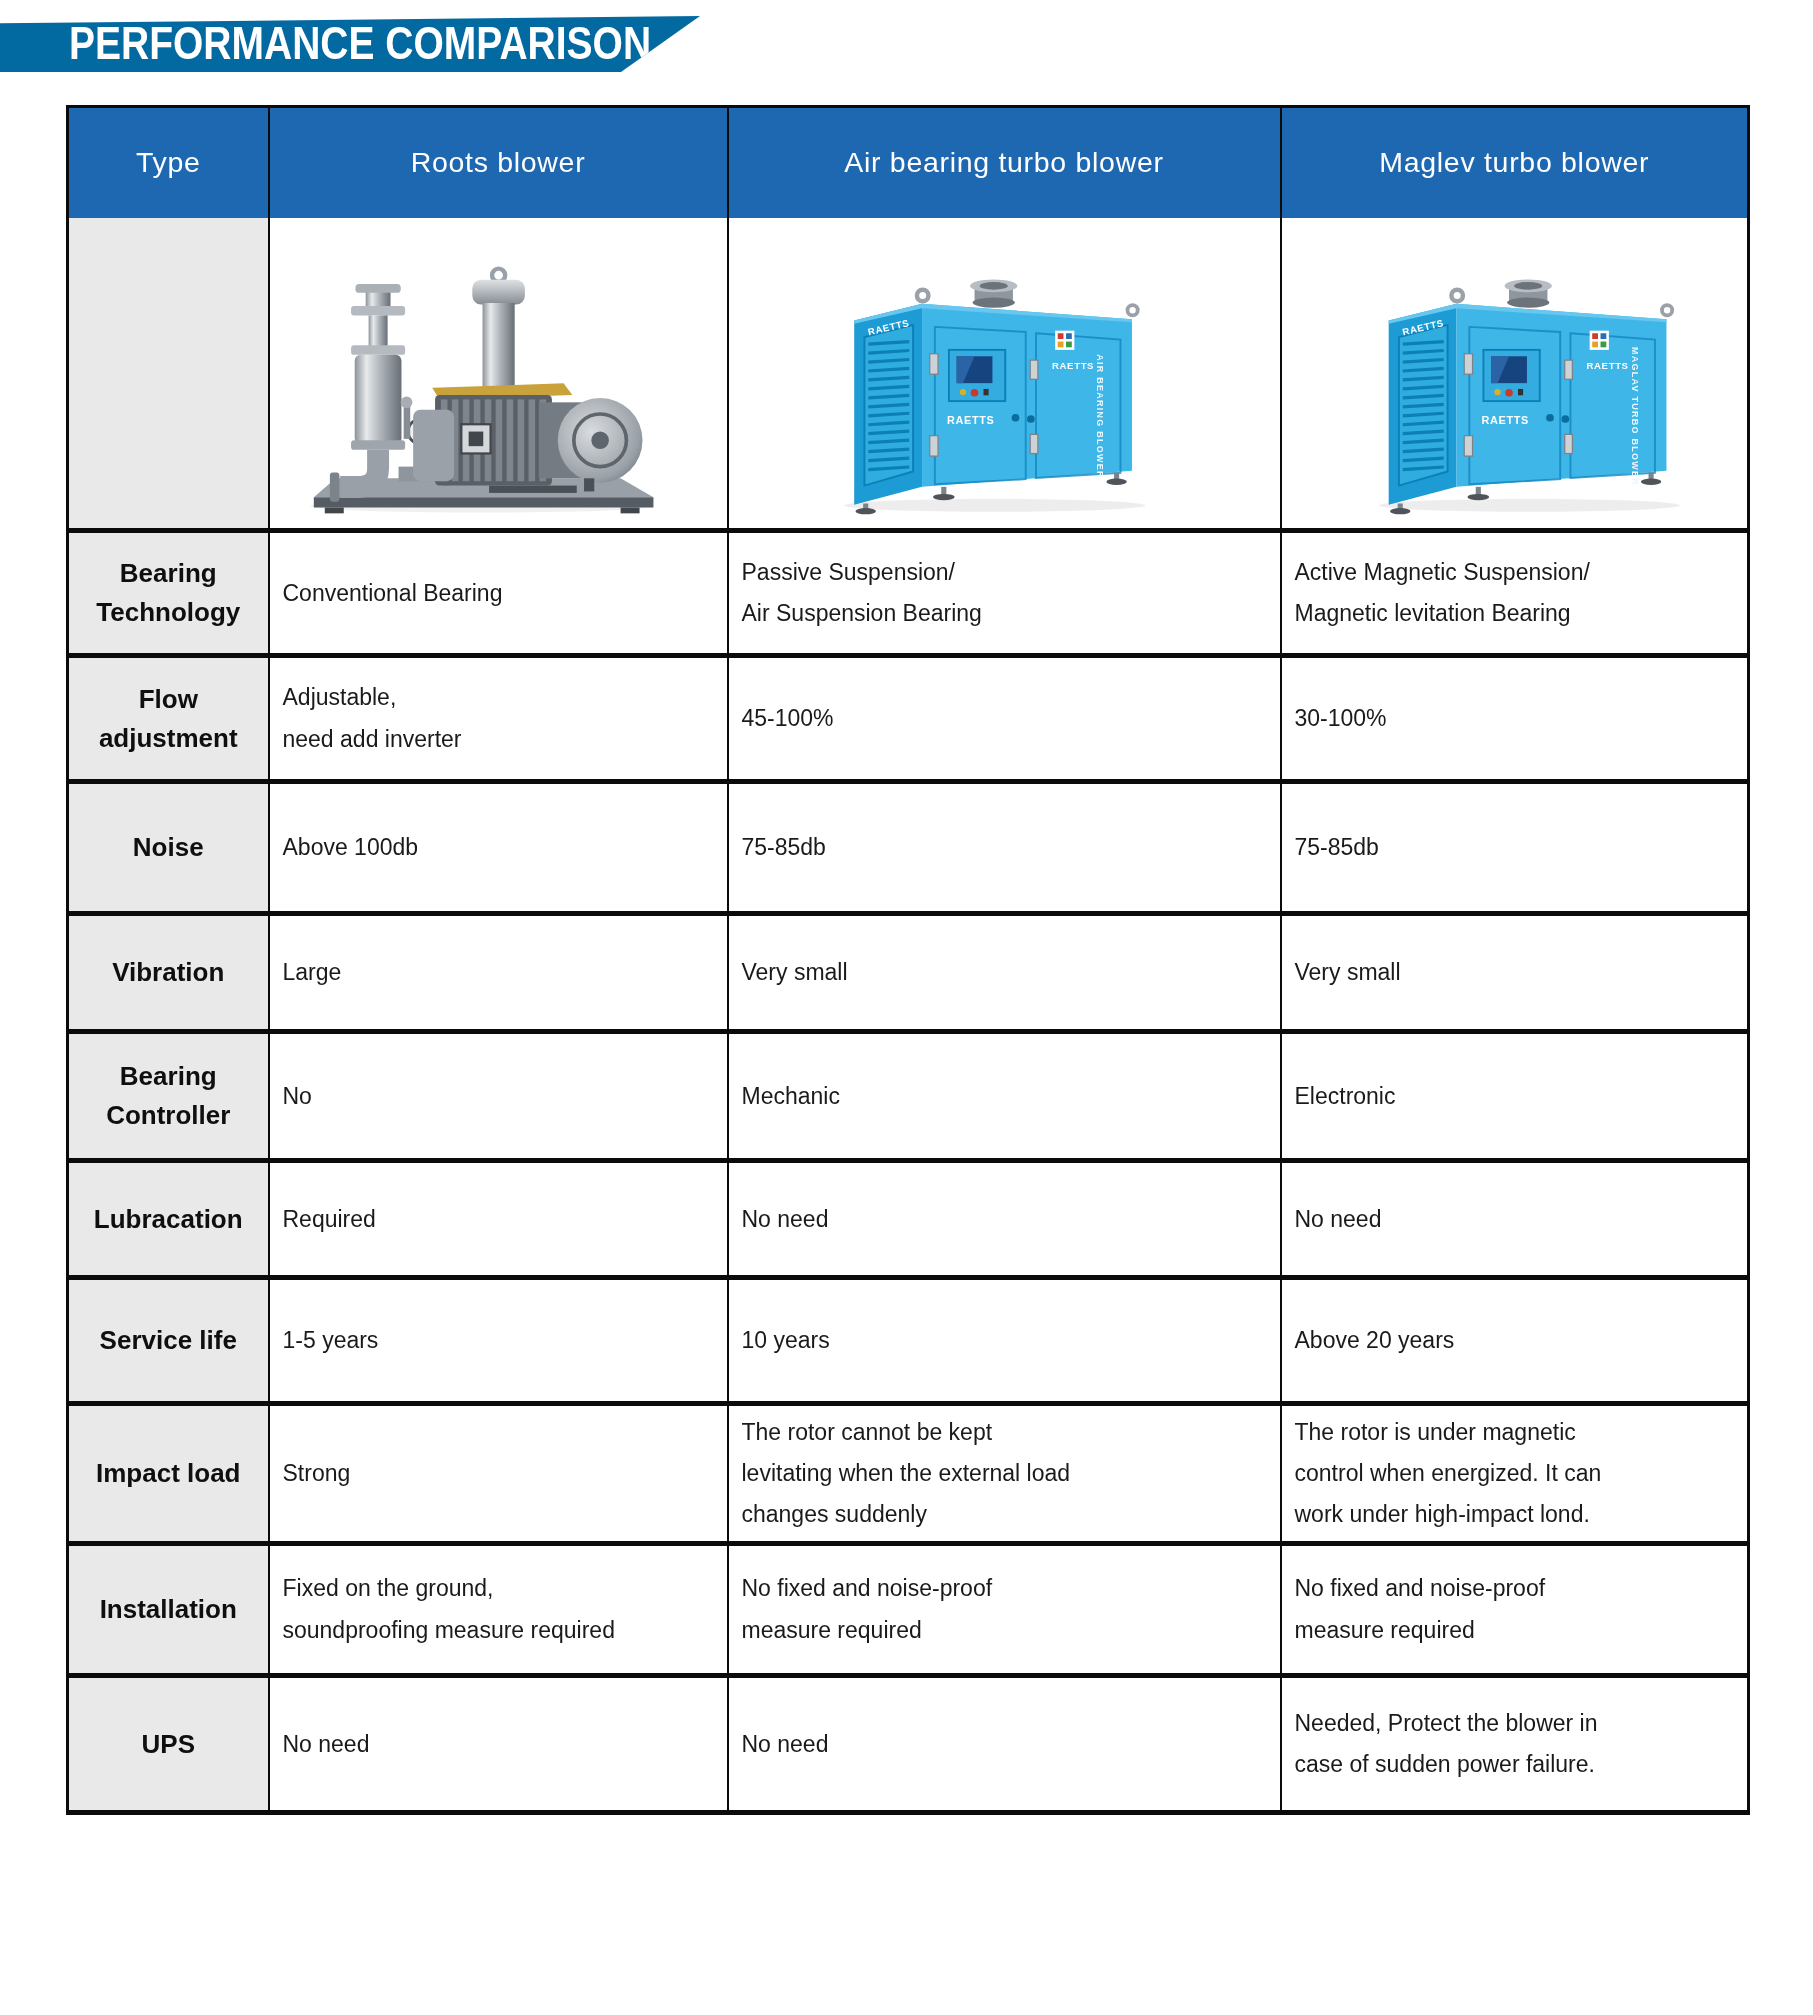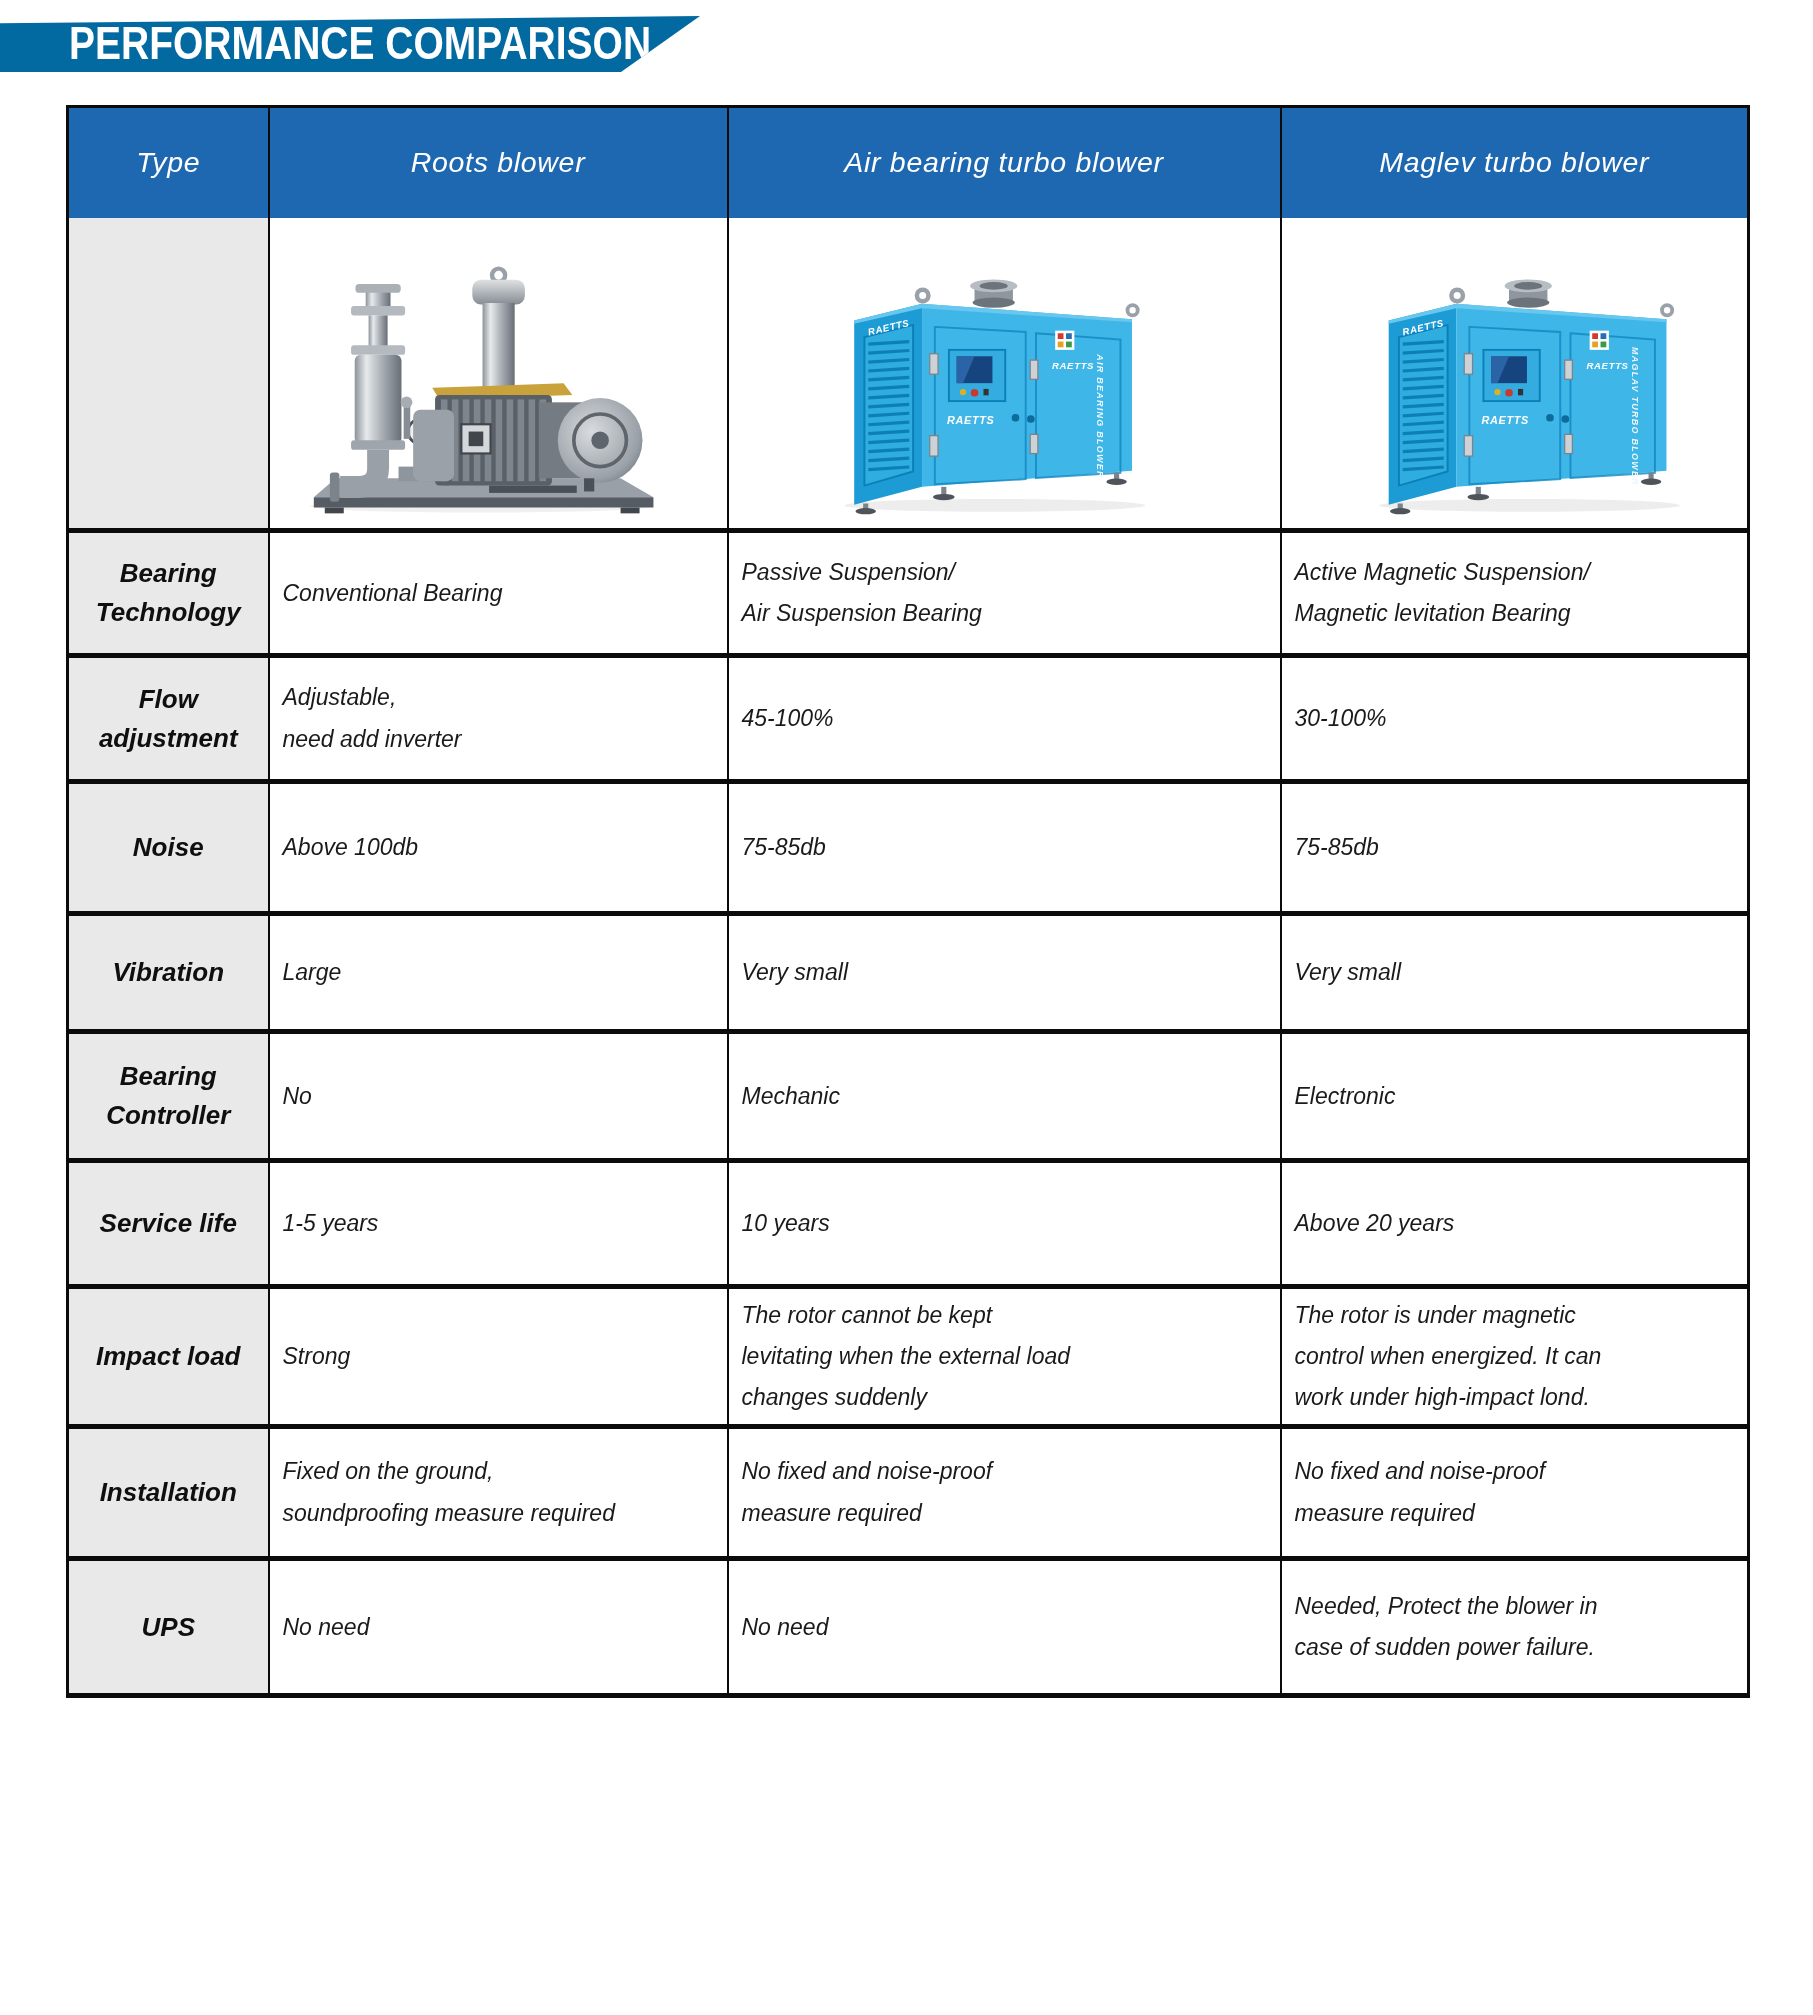--- a/index.html
+++ b/index.html
@@ -21,21 +21,21 @@
   
   table.cmp{
     position:absolute;left:66px;top:105px;width:1682px;
     border-collapse:collapse;table-layout:fixed;
     border:3.7px solid #0b0b0b;
   }
   .cmp th,.cmp td{
     border:2.9px solid #0b0b0b;border-top-width:5.8px;border-bottom-width:5.8px;
     vertical-align:middle;
     font-size:23px;line-height:1.8;color:#1a1a1a;
-    white-space:pre-line;padding:0 13px;font-weight:normal;font-style:italic;
+    white-space:pre-line;padding:0 13px;font-weight:normal;
   }
   .cmp .hdr{
     background:#1e67b1;color:#ffffff;font-size:28.5px;
     border-bottom-width:0;border-top-width:3.7px;letter-spacing:0.7px;
   }
   .cmp .tri td,.cmp .tri th{border-top-width:0}
   .cmp .lbl{background:#e9e9e9;font-weight:bold;font-size:26px;line-height:1.5;color:#0f0f0f}
   .cmp .imgcell{padding:0}
   .trh{height:111px}.tri{height:265px}
   .r0{height:125px}.r1{height:126px}.r2{height:132px}.r3{height:118px}
@@ -292,20 +292,26 @@
     <td>Very small</td>
     <td>Very small</td>
   </tr>
   <tr class="r4">
     <th class="lbl">Bearing
 Controller</th>
     <td>No</td>
     <td>Mechanic</td>
     <td>Electronic</td>
   </tr>
+  <tr class="r5">
+    <th class="lbl">Lubracation</th>
+    <td>Required</td>
+    <td>No need</td>
+    <td>No need</td>
+  </tr>
   <tr class="r7">
     <th class="lbl">Service life</th>
     <td>1-5 years</td>
     <td>10 years</td>
     <td>Above 20 years</td>
   </tr>
   <tr class="r8">
     <th class="lbl">Impact load</th>
     <td>Strong</td>
     <td>The rotor cannot be kept

